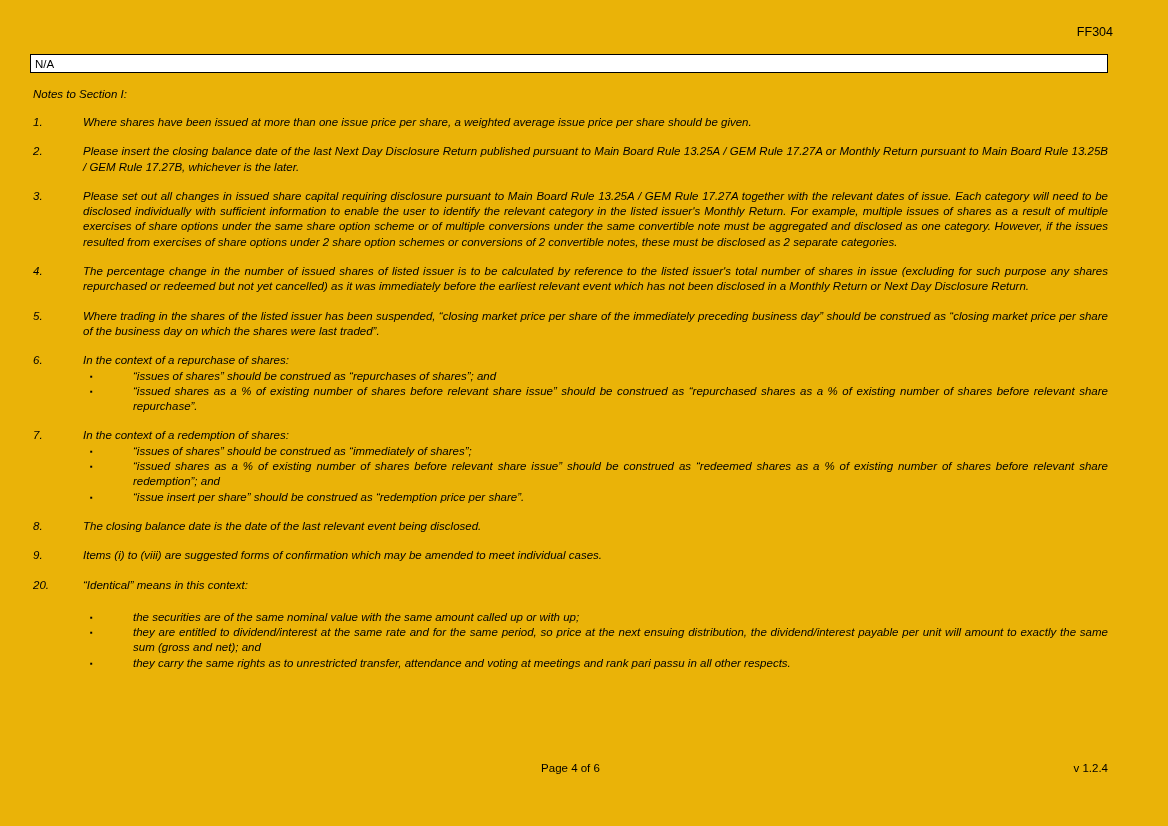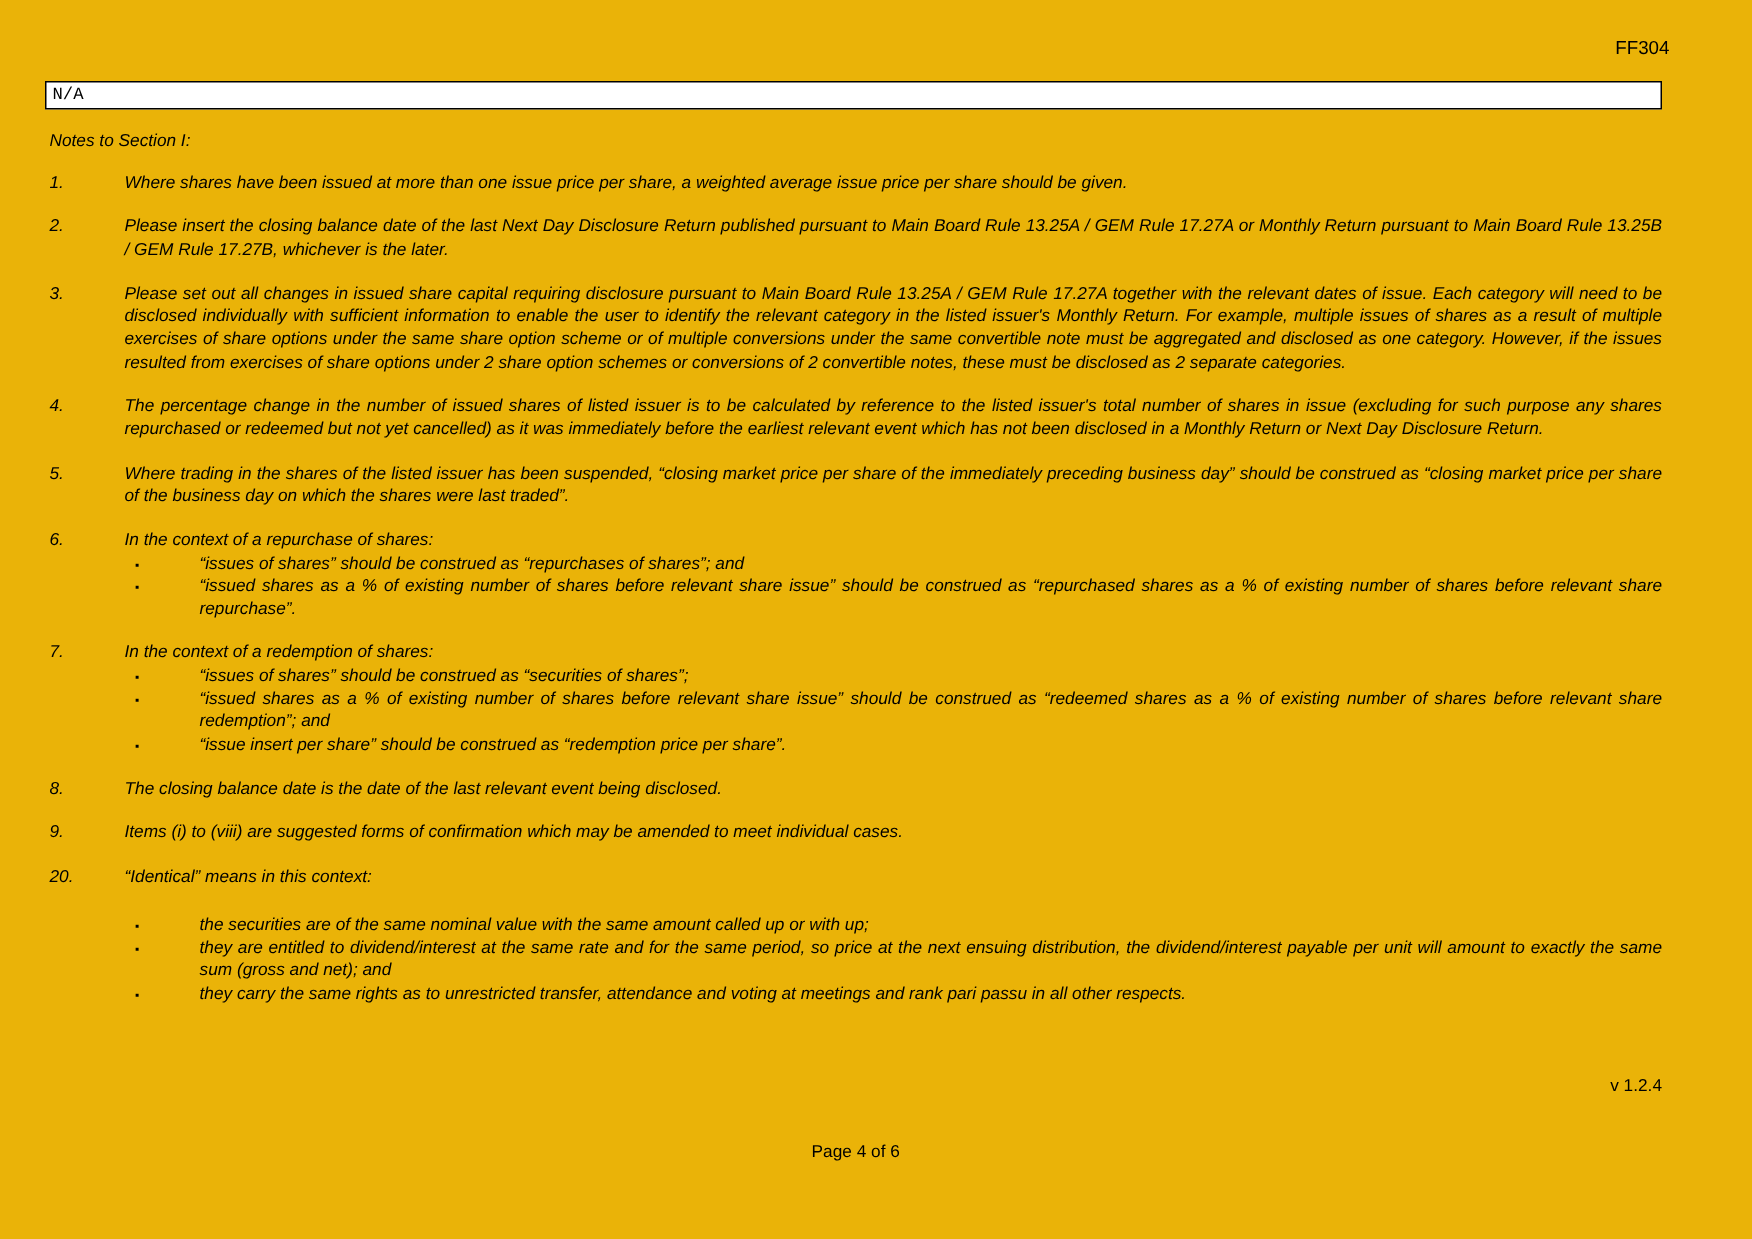--- a/index.html
+++ b/index.html
@@ -21,21 +21,21 @@
     font-style: normal;
   }
   .na-box {
     position: absolute;
     top: 54px;
     left: 30px;
     width: 1078px;
     height: 19px;
     border: 1px solid #000000;
     background: #ffffff;
-    font-family: Liberation Mono, monospace;
+    font-family: Liberation Sans, sans-serif;
     font-size: 11.5px;
     color: #000000;
     padding: 4px 4px;
     outline: none;
   }
   .content {
     position: absolute;
     top: 88px;
     left: 33px;
     width: 1075px;
@@ -69,21 +69,21 @@
   .footer {
     position: absolute;
     bottom: 52px;
     left: 33px;
     right: 60px;
     display: grid;
     grid-template-columns: 1fr auto 1fr;
     font-size: 11.5px;
     font-style: normal;
   }
-  .footer-page { grid-column: 2; text-align: left; margin-top: 44px; }
+  .footer-page { grid-column: 2; text-align: left; }
   .footer-version { grid-column: 3; text-align: right; }
 </style>
 </head>
 <body>
 
 <div class="page">
 
   <div class="form-code">FF304</div>
 
   <input class="na-box" type="text" value="N/A" style="">
@@ -137,21 +137,21 @@
             </div>
           </div>
         </div>
         <div class="note">
           <div class="note-num">7.</div>
           <div class="note-body">
             <div class="note-text">In the context of a redemption of shares:</div>
             <div class="bullets">
               <div class="bullet">
                 <span class="bullet-dot">▪</span>
-                <span class="bullet-text">“issues of shares” should be construed as “securities of shares”;</span>
+                <span class="bullet-text">“issues of shares” should be construed as “immediately of shares”;</span>
               </div>
               <div class="bullet">
                 <span class="bullet-dot">▪</span>
                 <span class="bullet-text">“issued shares as a % of existing number of shares before relevant share issue” should be construed as “redeemed shares as a % of existing number of shares before relevant share redemption”; and</span>
               </div>
               <div class="bullet">
                 <span class="bullet-dot">▪</span>
                 <span class="bullet-text">“issue insert per share” should be construed as “redemption price per share”.</span>
               </div>
             </div>

